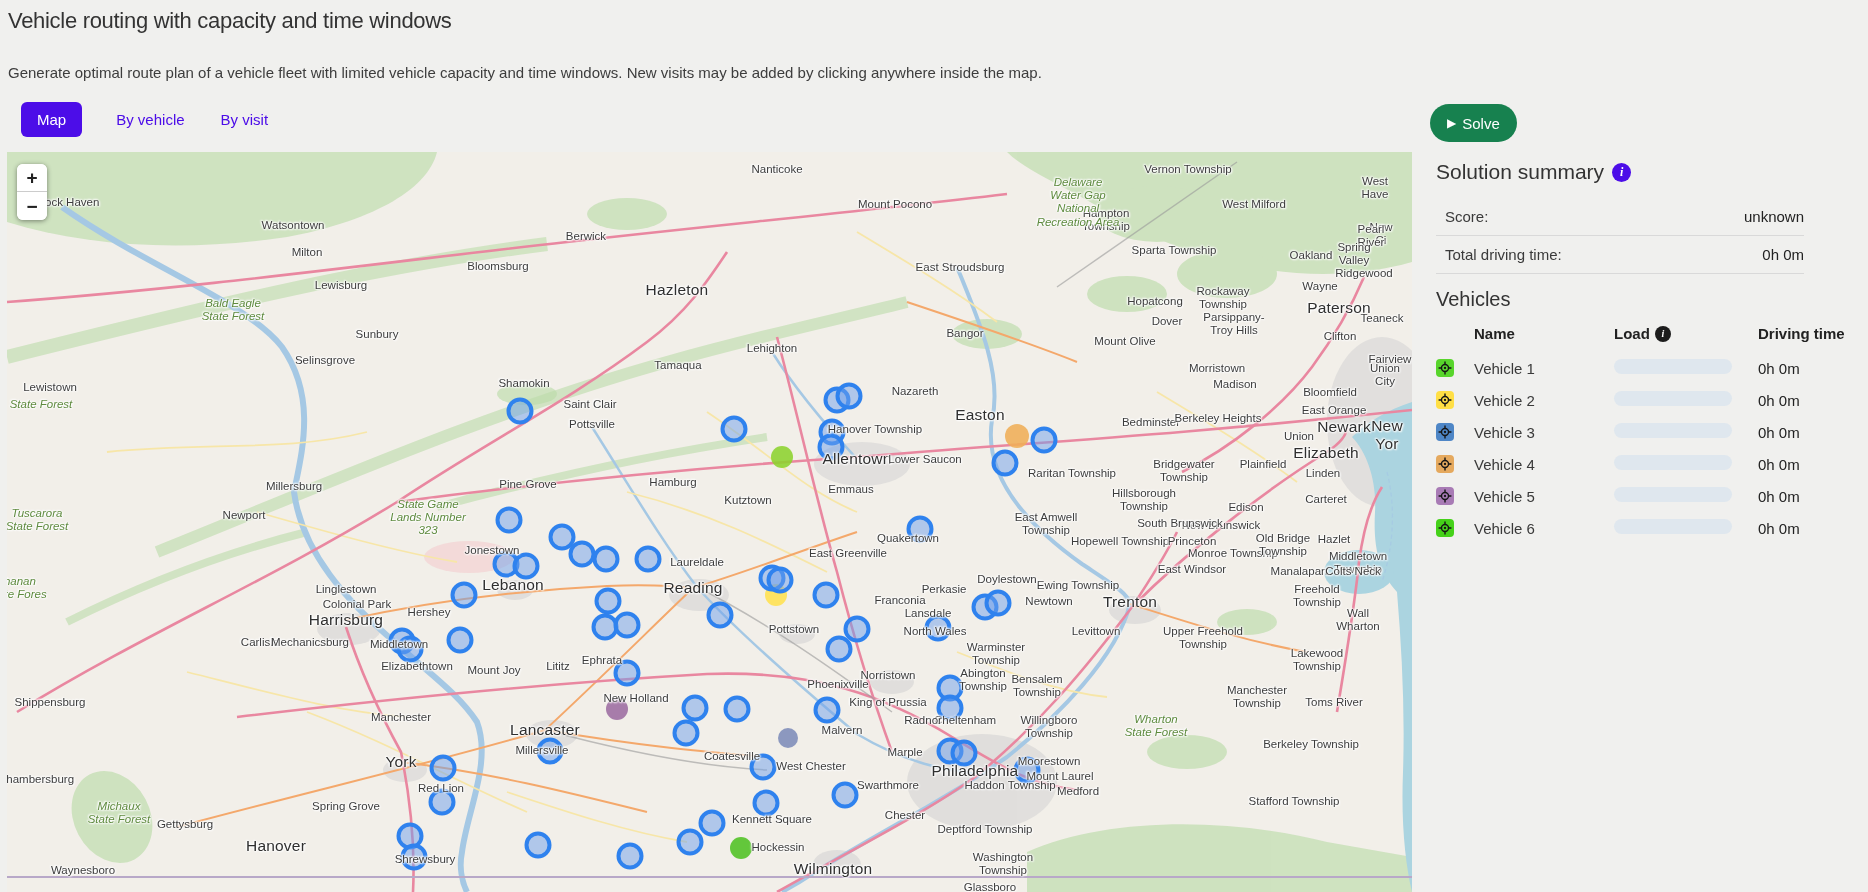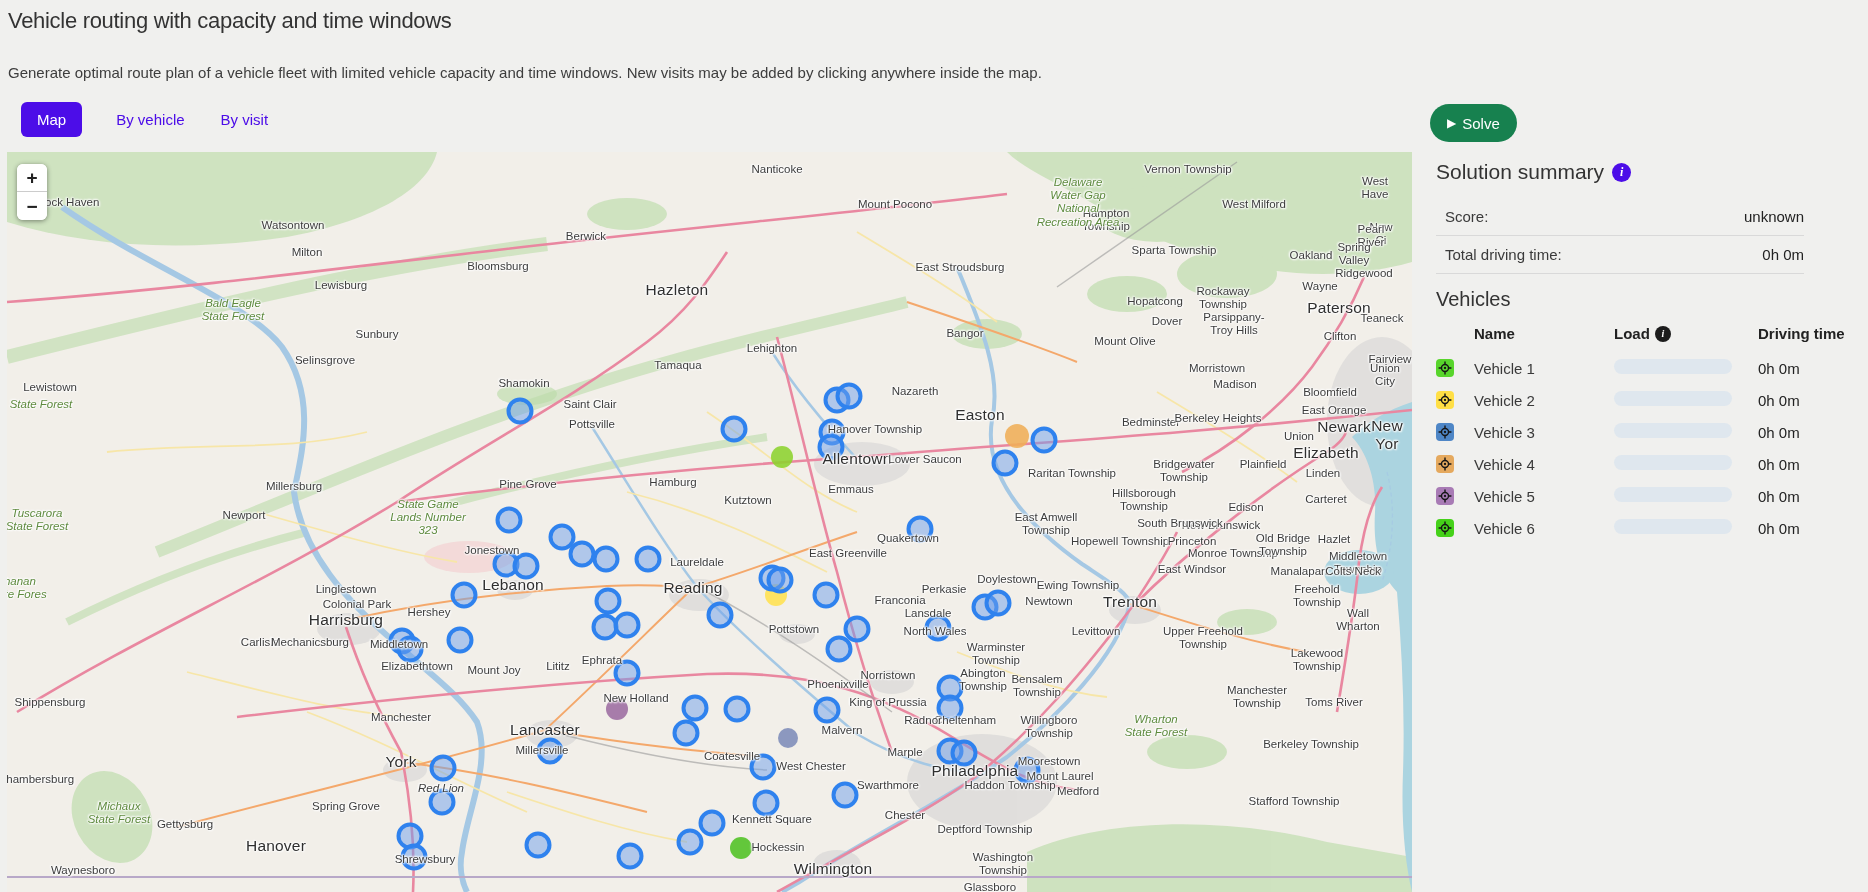--- a/index.html
+++ b/index.html
@@ -382,21 +382,21 @@
       <div class="maplabel" style="left: 392px; top: 493px;">Middletown</div>
       <div class="maplabel" style="left: 410px; top: 515px;">Elizabethtown</div>
       <div class="maplabel" style="left: 487px; top: 519px;">Mount Joy</div>
       <div class="maplabel" style="left: 551px; top: 515px;">Lititz</div>
       <div class="maplabel" style="left: 595px; top: 509px;">Ephrata</div>
       <div class="maplabel" style="left: 629px; top: 547px;">New Holland</div>
       <div class="maplabel city" style="left: 538px; top: 578px;">Lancaster</div>
       <div class="maplabel" style="left: 535px; top: 599px;">Millersville</div>
       <div class="maplabel" style="left: 394px; top: 566px;">Manchester</div>
       <div class="maplabel city" style="left: 394px; top: 610px;">York</div>
-      <div class="maplabel" style="left: 434px; top: 637px; font-style: italic;">Red Lion</div>
+      <div class="maplabel" style="left: 434px; top: 637px;">Red Lion</div>
       <div class="maplabel" style="left: 339px; top: 655px;">Spring Grove</div>
       <div class="maplabel" style="left: 418px; top: 708px;">Shrewsbury</div>
       <div class="maplabel city" style="left: 269px; top: 694px;">Hanover</div>
       <div class="maplabel" style="left: 178px; top: 673px;">Gettysburg</div>
       <div class="maplabel" style="left: 76px; top: 719px;">Waynesboro</div>
       <div class="maplabel" style="left: 29px; top: 628px;">Chambersburg</div>
       <div class="maplabel" style="left: 43px; top: 551px;">Shippensburg</div>
       <div class="maplabel city" style="left: 686px; top: 436px;">Reading</div>
       <div class="maplabel" style="left: 690px; top: 411px;">Laureldale</div>
       <div class="maplabel forest" style="left: 226px; top: 158px;">Bald Eagle

